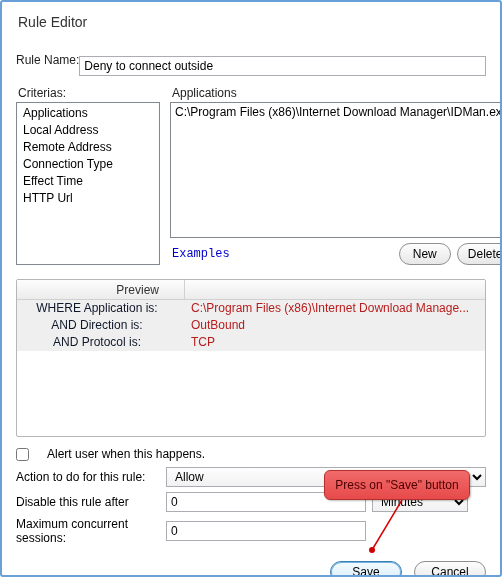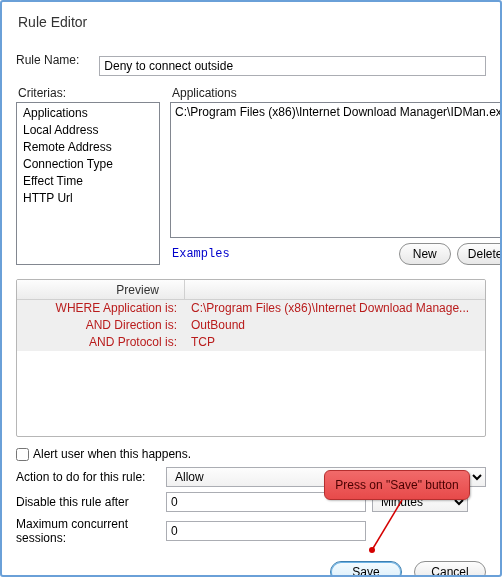--- a/index.html
+++ b/index.html
@@ -22,21 +22,21 @@
     font-size: 14px;
     color: #333;
     margin: 4px 0 14px 2px;
   }
   .row {
     display: flex;
     align-items: center;
     margin-bottom: 10px;
   }
   .label {
-    margin-right: 20px;
+    margin-right: 0;
     color: #222;
   }
   .textfield {
     flex: 1;
     height: 20px;
     border: 1px solid #abadb3;
     background: #fff;
     padding: 1px 4px;
     font-family: inherit;
     font-size: 12px;
@@ -132,36 +132,36 @@
   .preview-body {
     background: #efefef;
   }
   .preview-row {
     display: flex;
     height: 17px;
     line-height: 17px;
   }
   .preview-row .k {
     width: 168px;
-    text-align: right;
+    text-align: center;
     padding-right: 8px;
-    color: #b91c1c;
+    color: #0f172a;
   }
   .preview-row .v {
     flex: 1;
     padding-left: 6px;
     color: #b91c1c;
   }
   .bottom {
     margin-top: 10px;
   }
   .check-row {
     display: flex;
     align-items: center;
-    gap: 4px;
+    gap: 18px;
     margin: 4px 0 6px 0;
   }
   input[type=checkbox] {
     margin: 0;
   }
   .form-row {
     display: flex;
     align-items: center;
     margin-bottom: 5px;
   }

